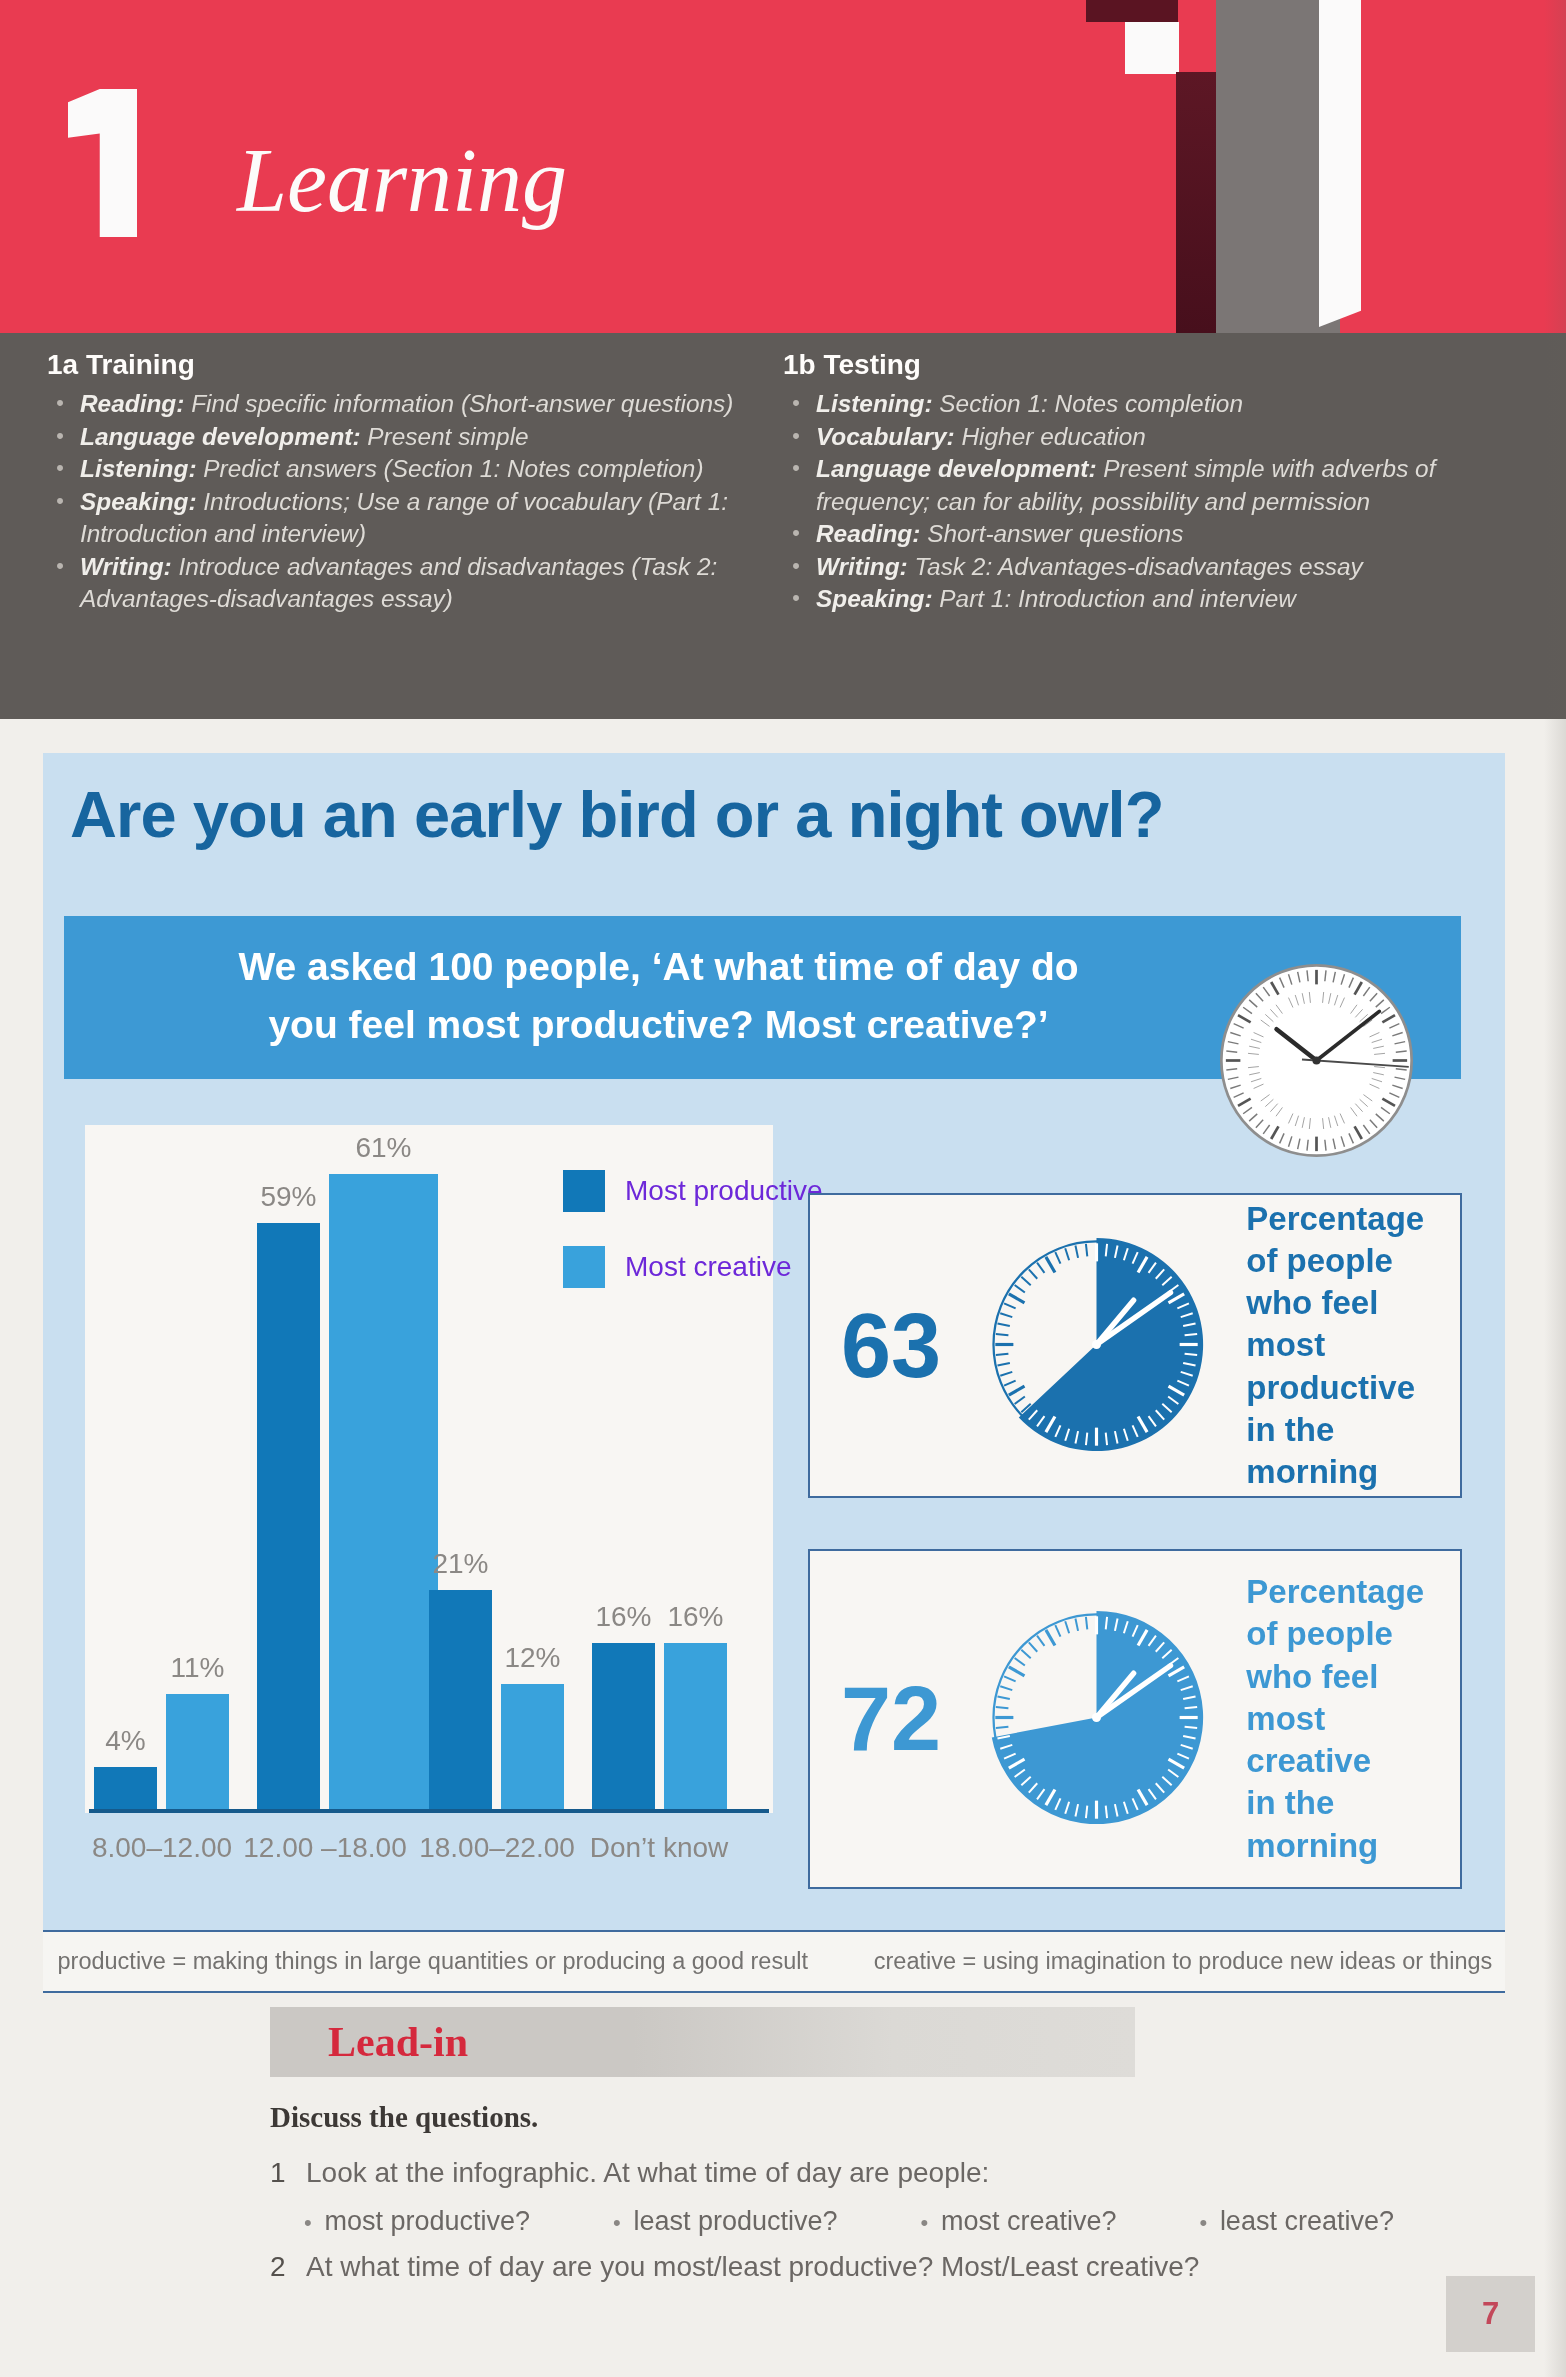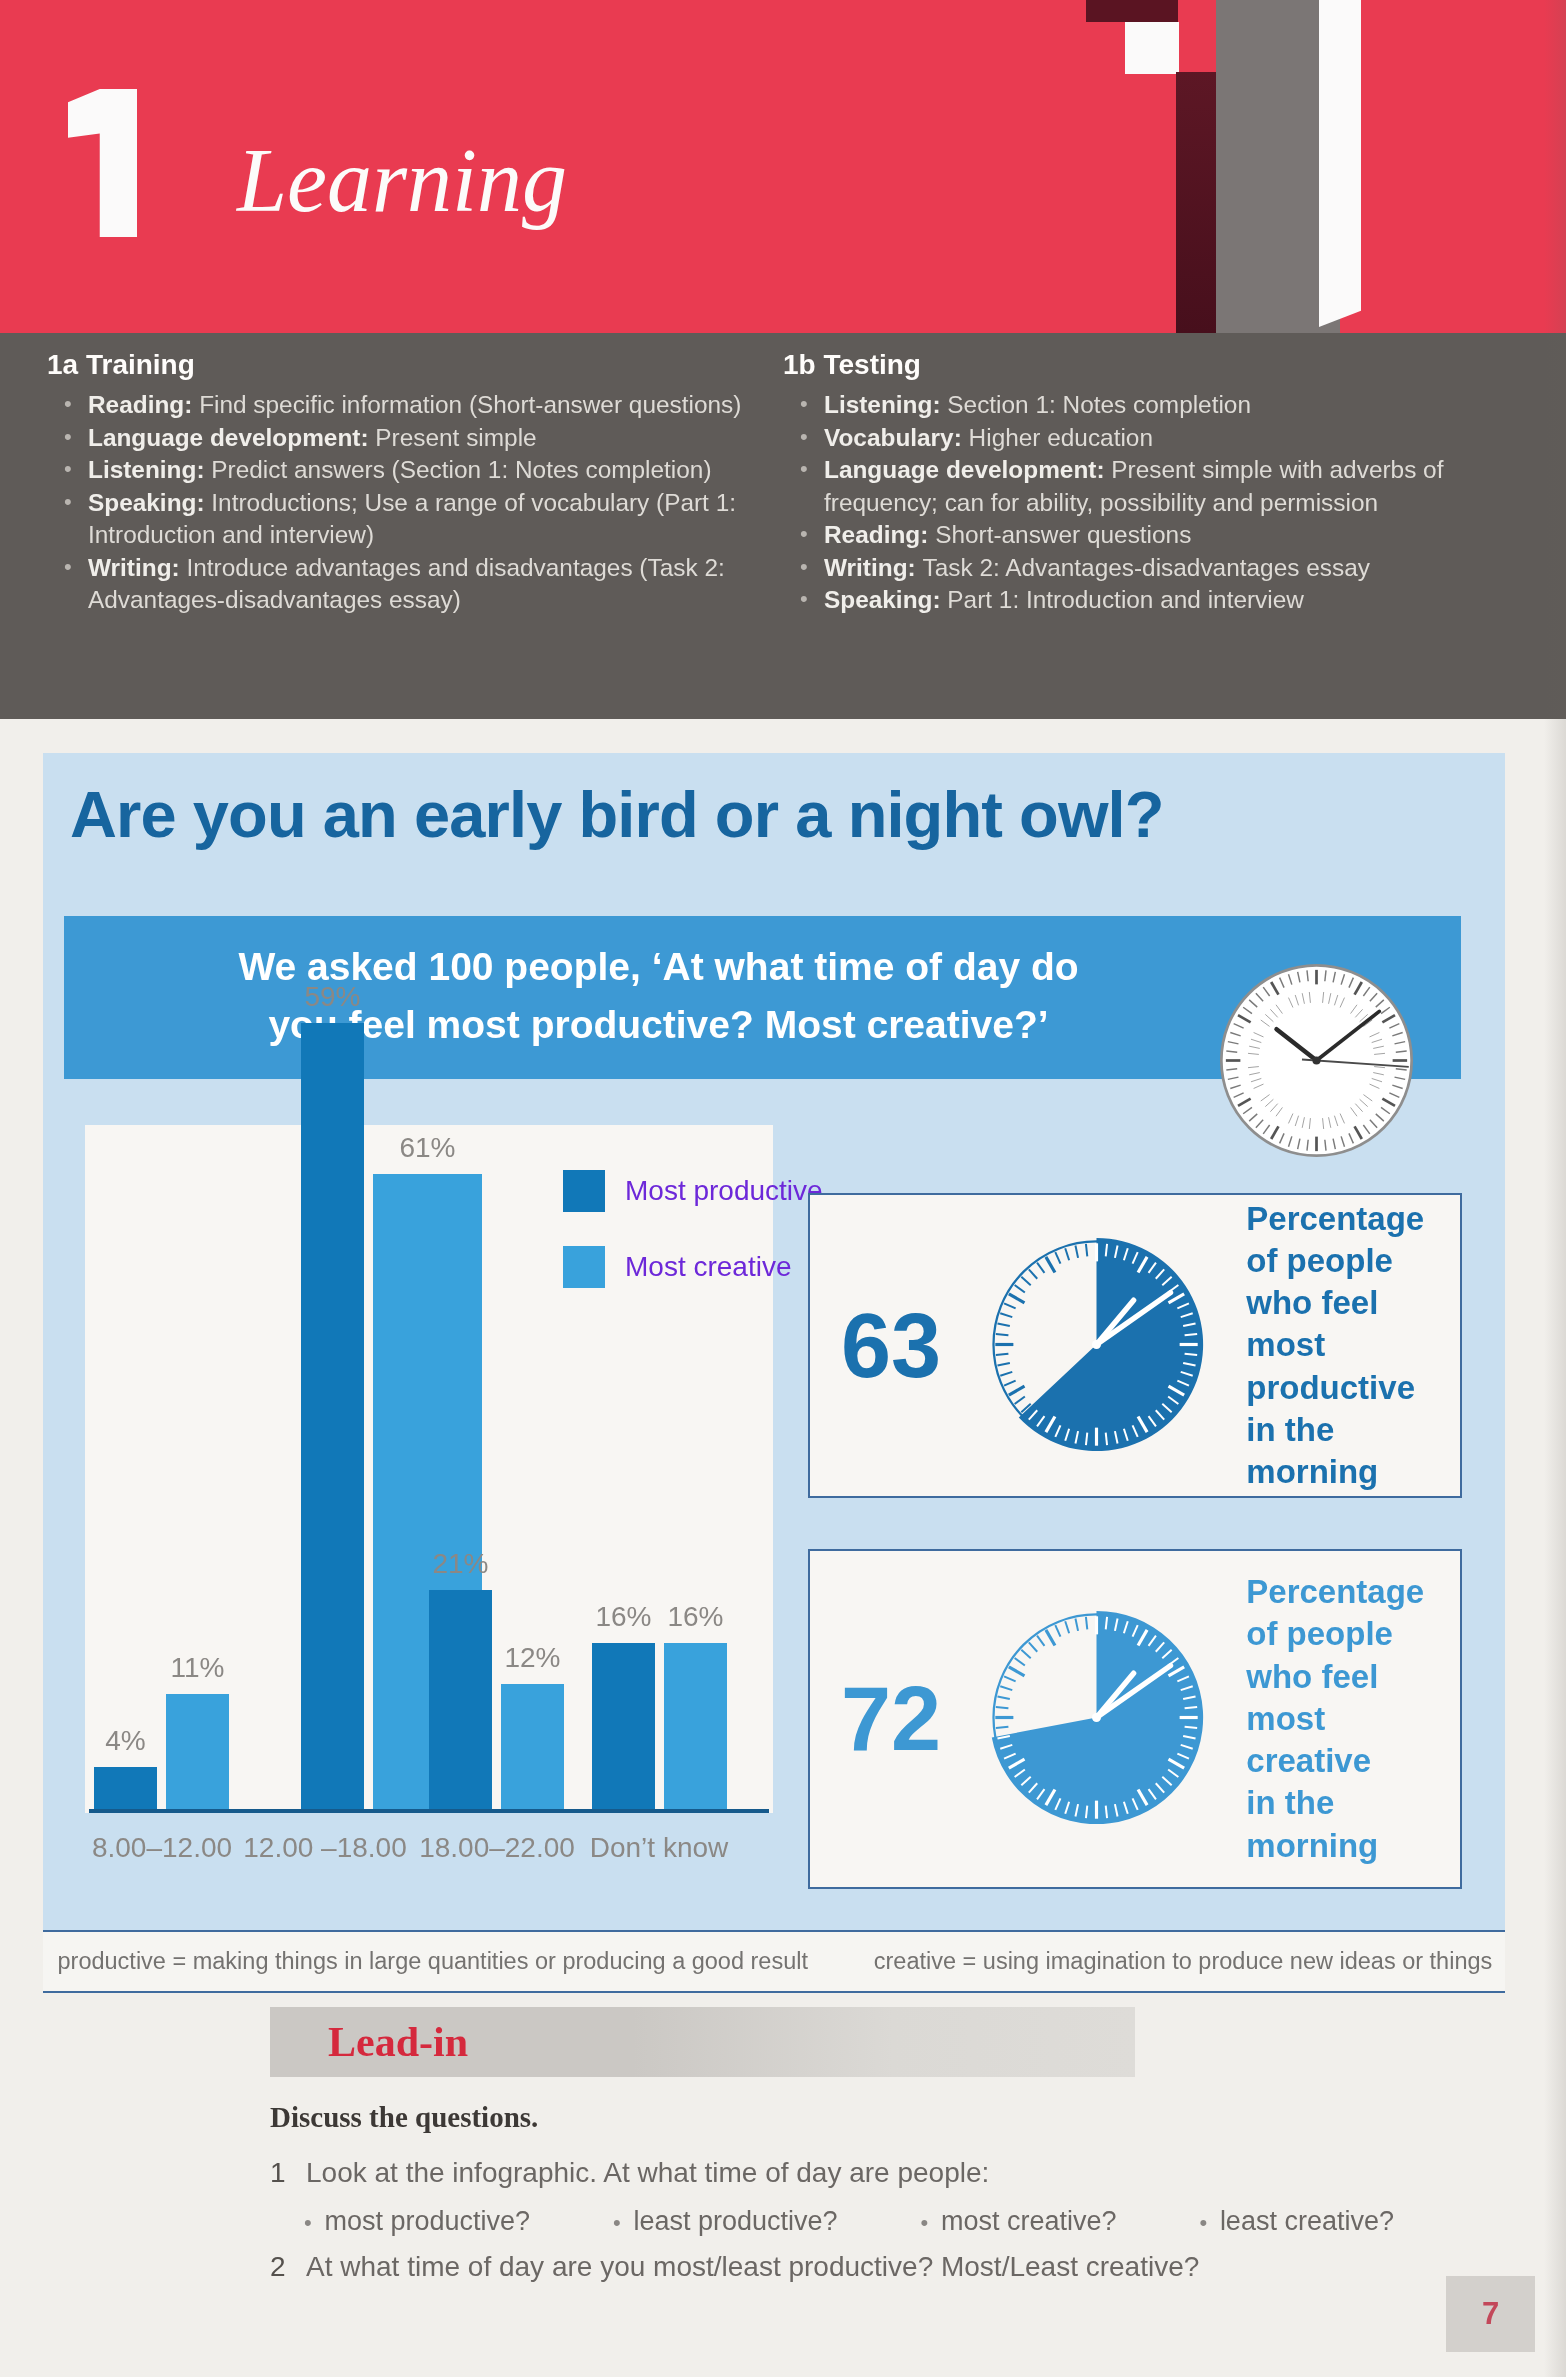--- a/index.html
+++ b/index.html
@@ -21,21 +21,21 @@
   .deco-white-notch{position:absolute;left:1125px;top:22px;width:54px;height:52px;background:#fbfafa;}
   .deco-maroon-bar{position:absolute;left:1176px;top:72px;width:40px;height:261px;
         background:linear-gradient(#5d1725,#470f1c);}
 
   
   .unit-summary{position:absolute;left:0;top:333px;width:1567px;height:386px;background:#5f5b58;}
   .sum-col{position:absolute;top:16.3px;}
   .sum-col.c1{left:47px;width:715px;}
   .sum-col.c2{left:783px;width:760px;}
   .sum-col h3{margin:0 0 7.2px 0;font-size:28px;color:#fffdfb;}
-  .sum-col ul{margin:8px;padding:0;list-style:none;}
+  .sum-col ul{margin:0;padding:0;list-style:none;font-style:italic;}
   .sum-item{position:relative;padding-left:33px;font-size:24.4px;line-height:1.33;color:#dedbd6;}
   .sum-item::before{content:"•";position:absolute;left:9px;top:0;color:#b9b5b0;font-size:22px;}
   .sum-item .lbl{font-weight:bold;color:#f0eeea;}
 
   
   .infographic{position:absolute;left:43px;top:753px;width:1462px;height:1229px;background:#c9dff0;}
   .info-title{position:absolute;left:27px;top:23.5px;width:1420px;margin:0;
         font-size:65px;font-weight:bold;letter-spacing:-0.9px;color:#17659f;}
   .banner{position:absolute;left:21px;top:163px;width:1397px;height:163px;background:#3d99d4;}
   .banner-text{padding:22px 271px 0 63px;text-align:center;color:#ffffff;
@@ -259,21 +259,21 @@
       <div class="bars" id="bars">
           <div class="bar-group" style="left: 9px;">
             <div class="bar" style="height: 42px; background: rgb(17, 120, 184);">
               <span class="blabel">4%</span>
             </div>
             <div class="bar" style="height: 115px; background: rgb(57, 162, 220);">
               <span class="blabel">11%</span>
             </div>
           </div>
           <div class="bar-group" style="left: 172px;">
-            <div class="bar" style="height: 786px; background: rgb(17, 120, 184); margin-left: 44px;">
+            <div class="bar" style="height: 586px; background: rgb(17, 120, 184);">
               <span class="blabel">59%</span>
             </div>
             <div class="bar" style="height: 635px; background: rgb(57, 162, 220); padding-left: 46px;">
               <span class="blabel">61%</span>
             </div>
           </div>
           <div class="bar-group" style="left: 344px;">
             <div class="bar" style="height: 219px; background: rgb(17, 120, 184);">
               <span class="blabel">21%</span>
             </div>

